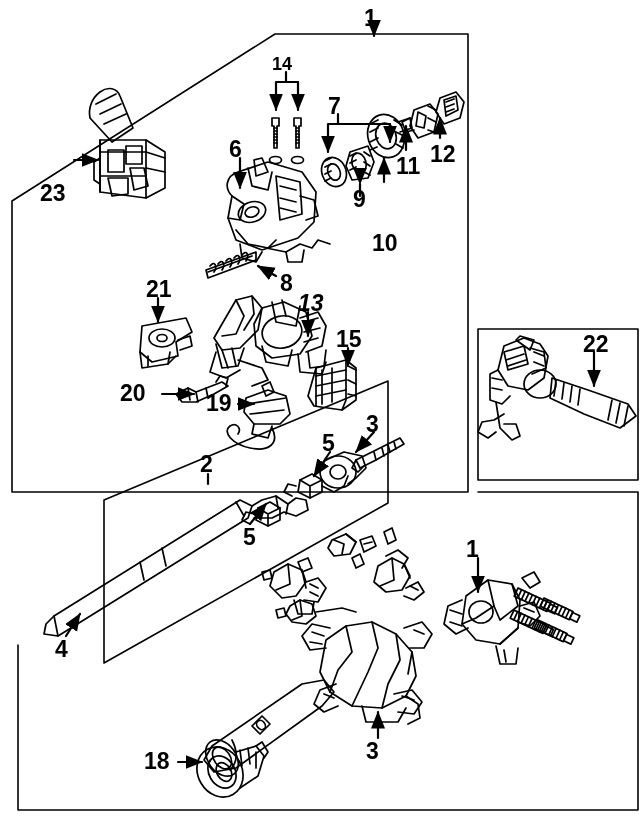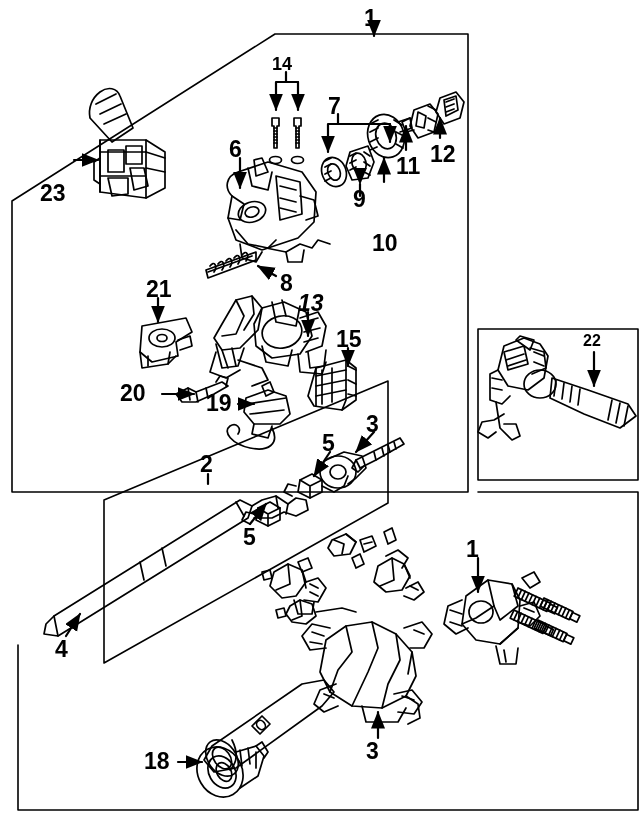--- a/index.html
+++ b/index.html
@@ -371,21 +371,21 @@
   <div class="callout" style="left:353px;top:188px;font-size:23px;">9</div>
   <div class="callout" style="left:372px;top:188px;font-size:23px;margin-top:44px;">10</div>
   <div class="callout" style="left:396px;top:155px;font-size:23px;text-align:right;">11</div>
   <div class="callout" style="left:430px;top:143px;font-size:23px;">12</div>
   <div class="callout" style="left:146px;top:278px;font-size:23px;">21</div>
   <div class="callout" style="left:280px;top:272px;font-size:23px;">8</div>
   <div class="callout" style="left:298px;top:292px;font-size:23px;font-style:italic;">13</div>
   <div class="callout" style="left:336px;top:328px;font-size:23px;">15</div>
   <div class="callout" style="left:120px;top:382px;font-size:23px;text-align:center;">20</div>
   <div class="callout" style="left:206px;top:392px;font-size:23px;">19</div>
-  <div class="callout" style="left:583px;top:333px;font-size:16px;">22</div>
+  <div class="callout" style="left:583px;top:333px;font-size:23px;">22</div>
   <div class="callout" style="left:366px;top:413px;font-size:23px;">3</div>
   <div class="callout" style="left:322px;top:432px;font-size:23px;">5</div>
   <div class="callout" style="left:200px;top:453px;font-size:23px;">2</div>
   <div class="callout" style="left:243px;top:526px;font-size:23px;">5</div>
   <div class="callout" style="left:55px;top:638px;font-size:23px;">4</div>
   <div class="callout" style="left:466px;top:538px;font-size:23px;">1</div>
   <div class="callout" style="left:366px;top:740px;font-size:23px;">3</div>
   <div class="callout" style="left:144px;top:750px;font-size:23px;">18</div>
 
 </div>

